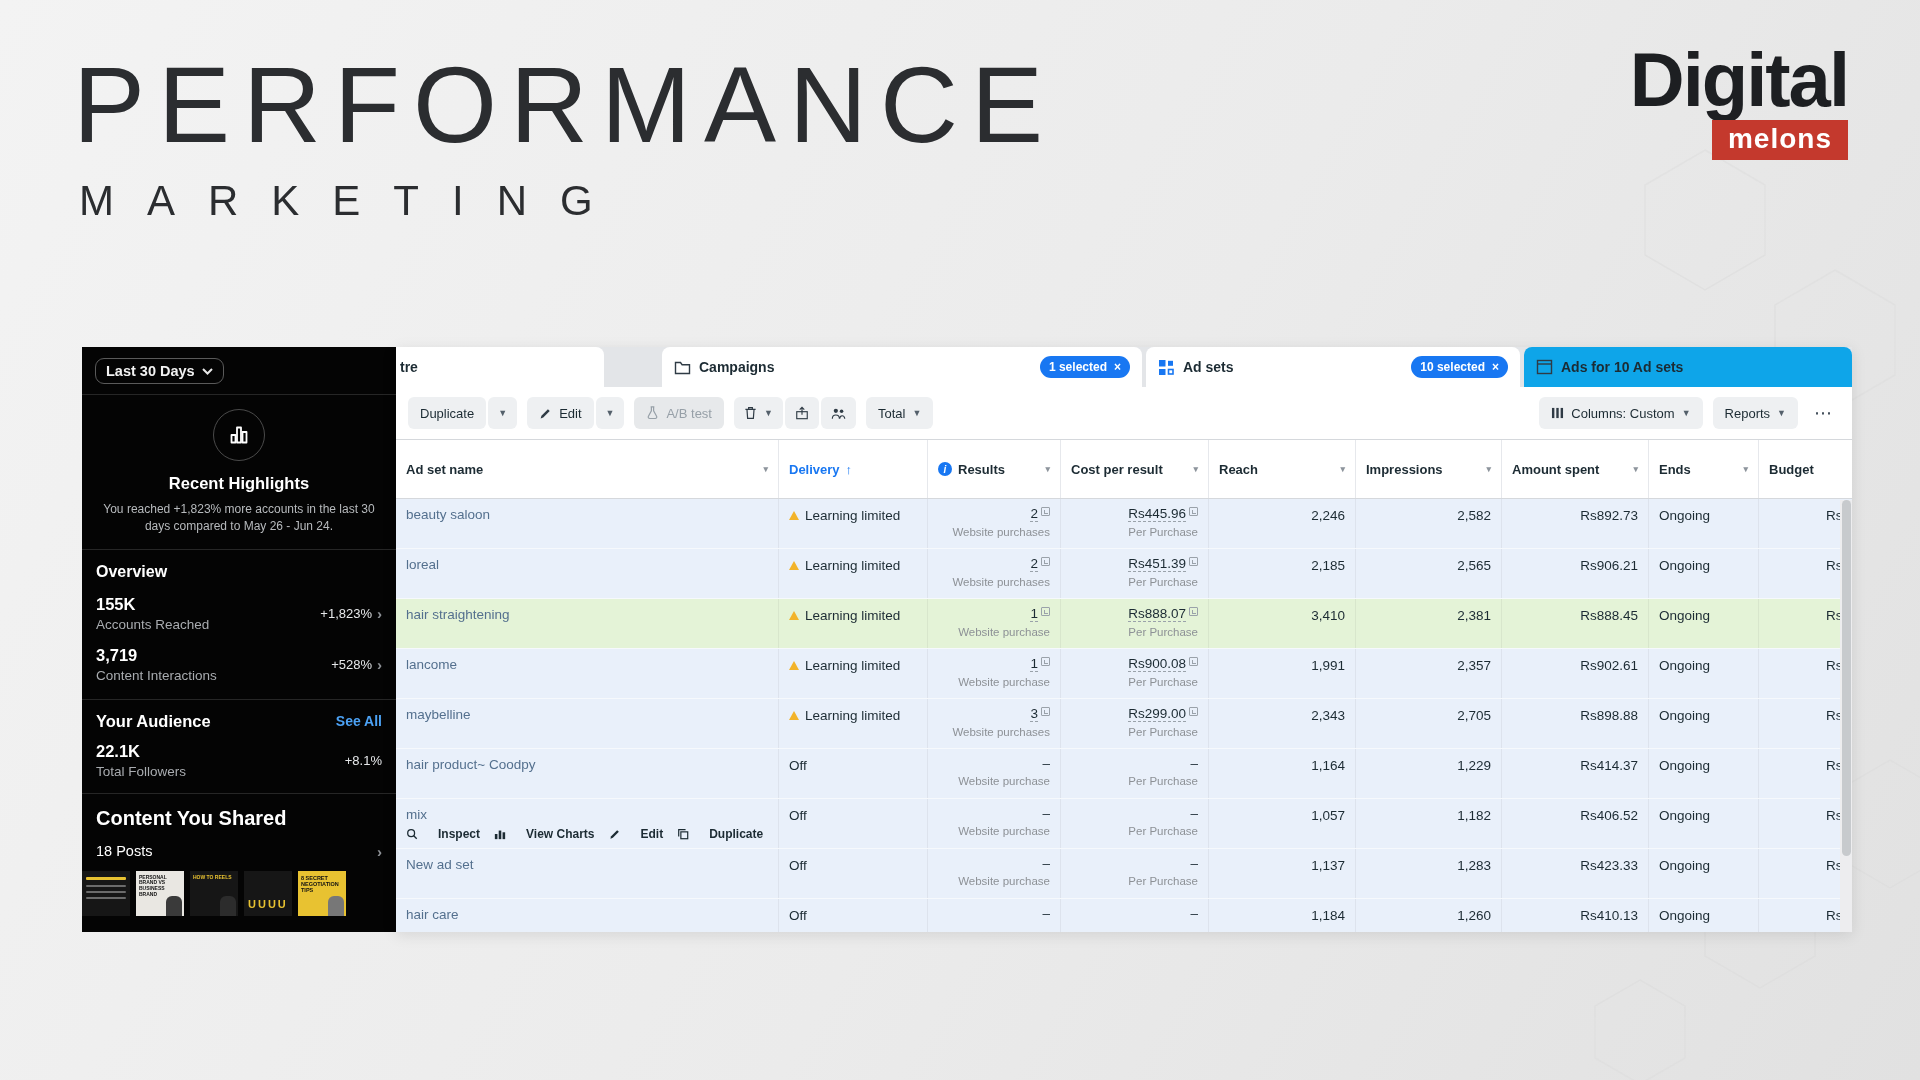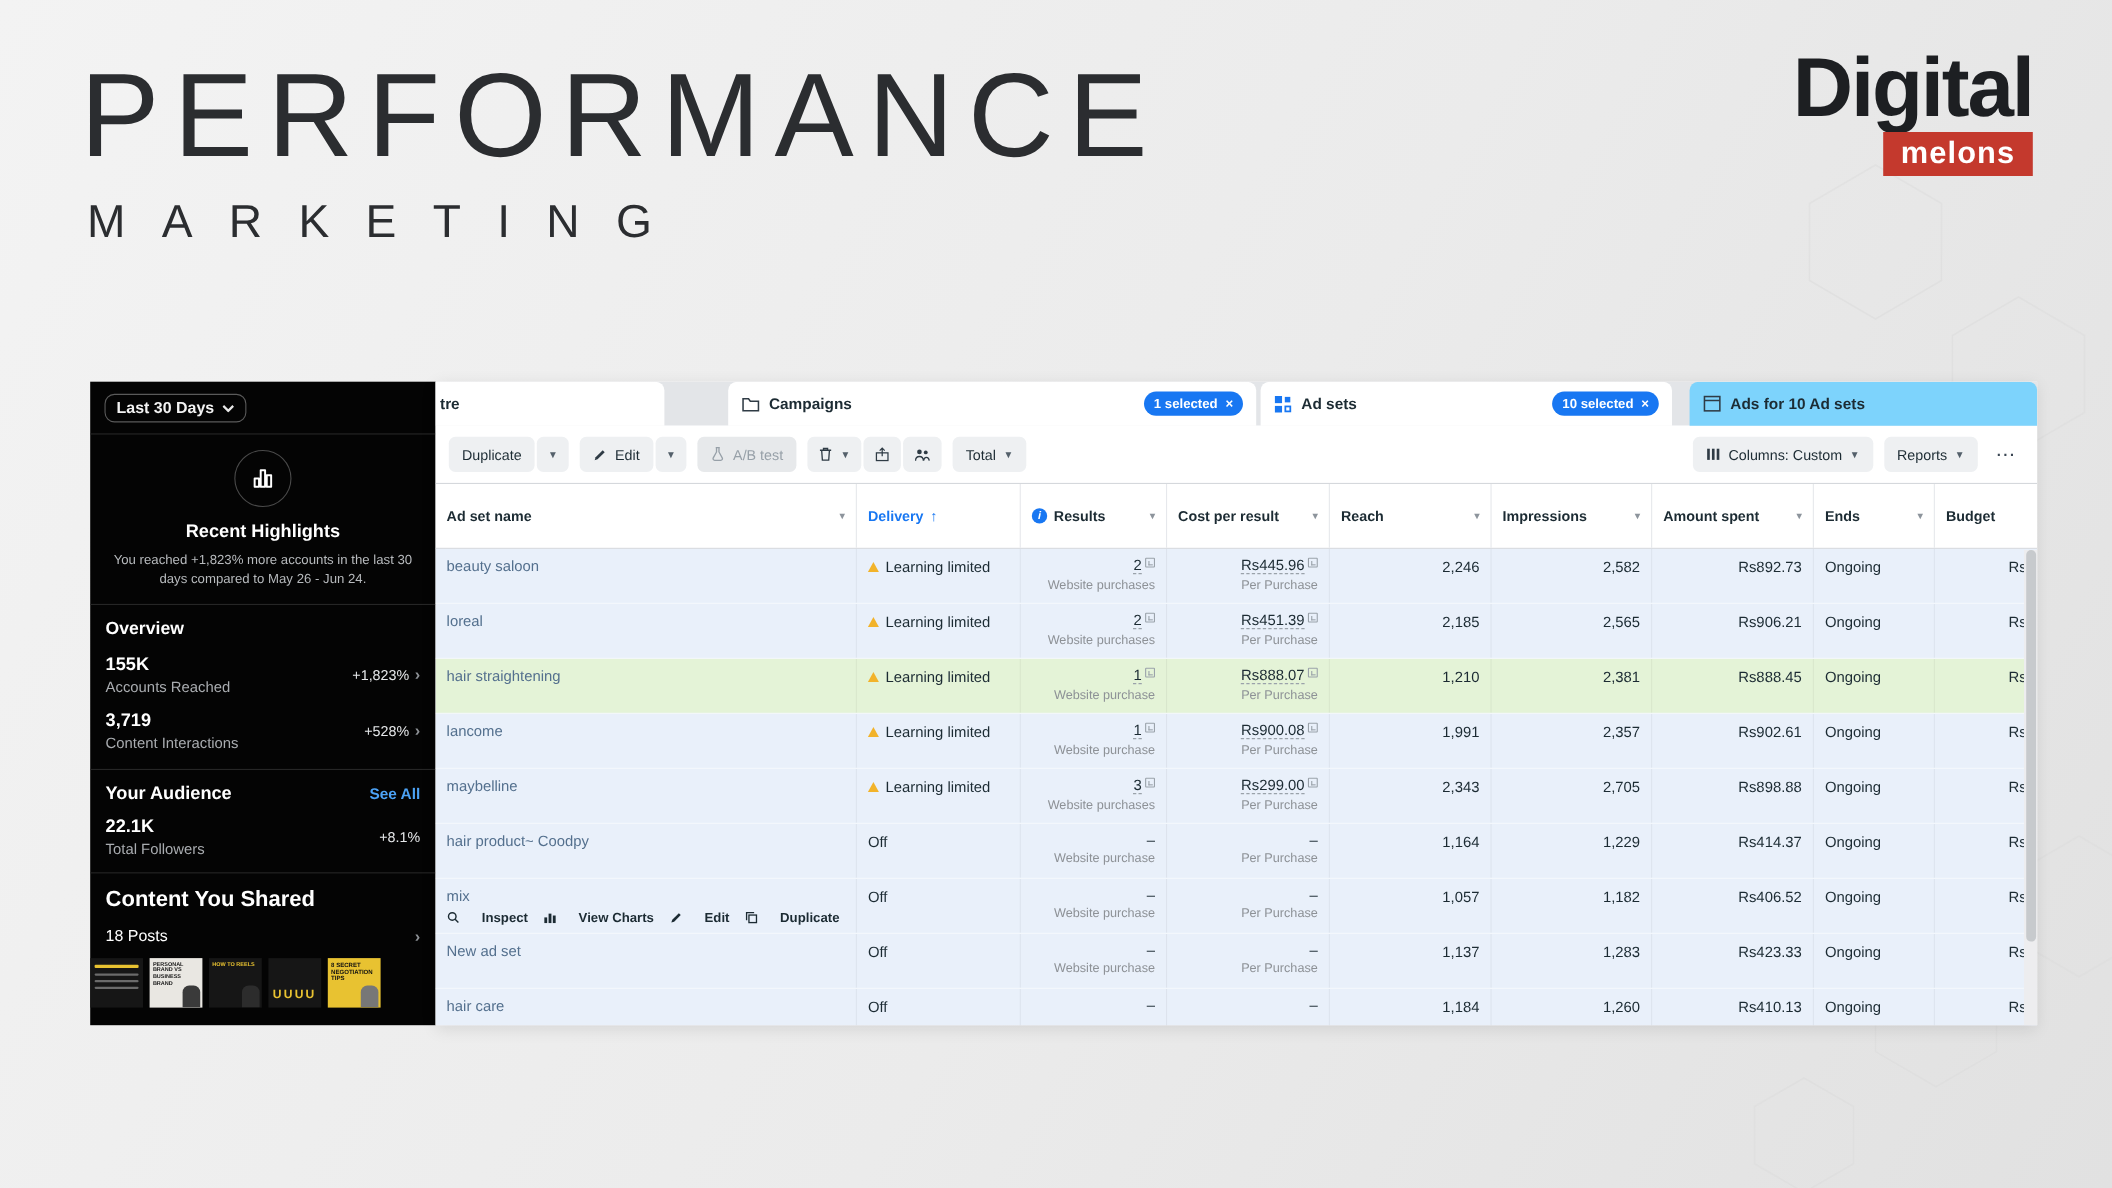--- a/index.html
+++ b/index.html
@@ -58,22 +58,22 @@
 
   
   .ads { position:absolute; left:396px; top:347px; width:1456px; height:585px; background:#fff;
          box-shadow:0 3px 14px rgba(0,0,0,.10); overflow:hidden; }
   
   .tabbar { height:40px; background:#e3e5e8; display:flex; align-items:stretch; }
   .tab { display:flex; align-items:center; gap:8px; padding:0 12px; background:#fff;
          border-radius:8px 8px 0 0; font-size:14px; font-weight:700; color:#1c2b33; }
   .tab-partial { width:208px; border-radius:0 8px 0 0; margin-right:58px; padding-left:4px; }
   .tab-campaigns { width:480px; margin-right:4px; }
-  .tab-adsets { width:374px; margin-right:16px; }
-  .tab-ads { flex:1; background:#7dd3fc; }
+  .tab-adsets { width:374px; margin-right:4px; }
+  .tab-ads { flex:1; background:#0ea5e9; }
   .sel-pill { margin-left:auto; background:#1877f2; color:#fff; font-size:12px; font-weight:700;
               border-radius:12px; height:22px; display:flex; align-items:center; gap:7px; padding:0 9px; }
   .sel-pill .x { font-size:12px; }
   
   .toolbar { height:52px; display:flex; align-items:center; padding:0 12px; gap:10px; background:#fff; }
   .seg { display:flex; gap:2px; }
   .btn { background:#eef0f2; border:none; border-radius:6px; height:32px; padding:0 12px;
          font-size:13px; color:#1c2b33; display:flex; align-items:center; gap:7px;
          font-family:"Liberation Sans",sans-serif; }
   .btn.icon-only { padding:0 10px; }
@@ -457,21 +457,21 @@
           </div>
       <div class="sub">Website purchase</div>
     </div>
     <div class="td cost num2">
       <div class="l1">
             <span class="v dashed">Rs888.07</span>
             <span class="mini-ico"></span>
           </div>
       <div class="sub">Per Purchase</div>
     </div>
-    <div class="td r reach">1,210</div>
+    <div class="td r reach">3,410</div>
     <div class="td r imp">2,381</div>
     <div class="td r spent">Rs888.45</div>
     <div class="td ends">Ongoing</div>
     <div class="td r budget">Rs2</div>
   </div>
 
   <div class="grid trow">
     <div class="td name">
       <span class="name-text">lancome</span>
 

